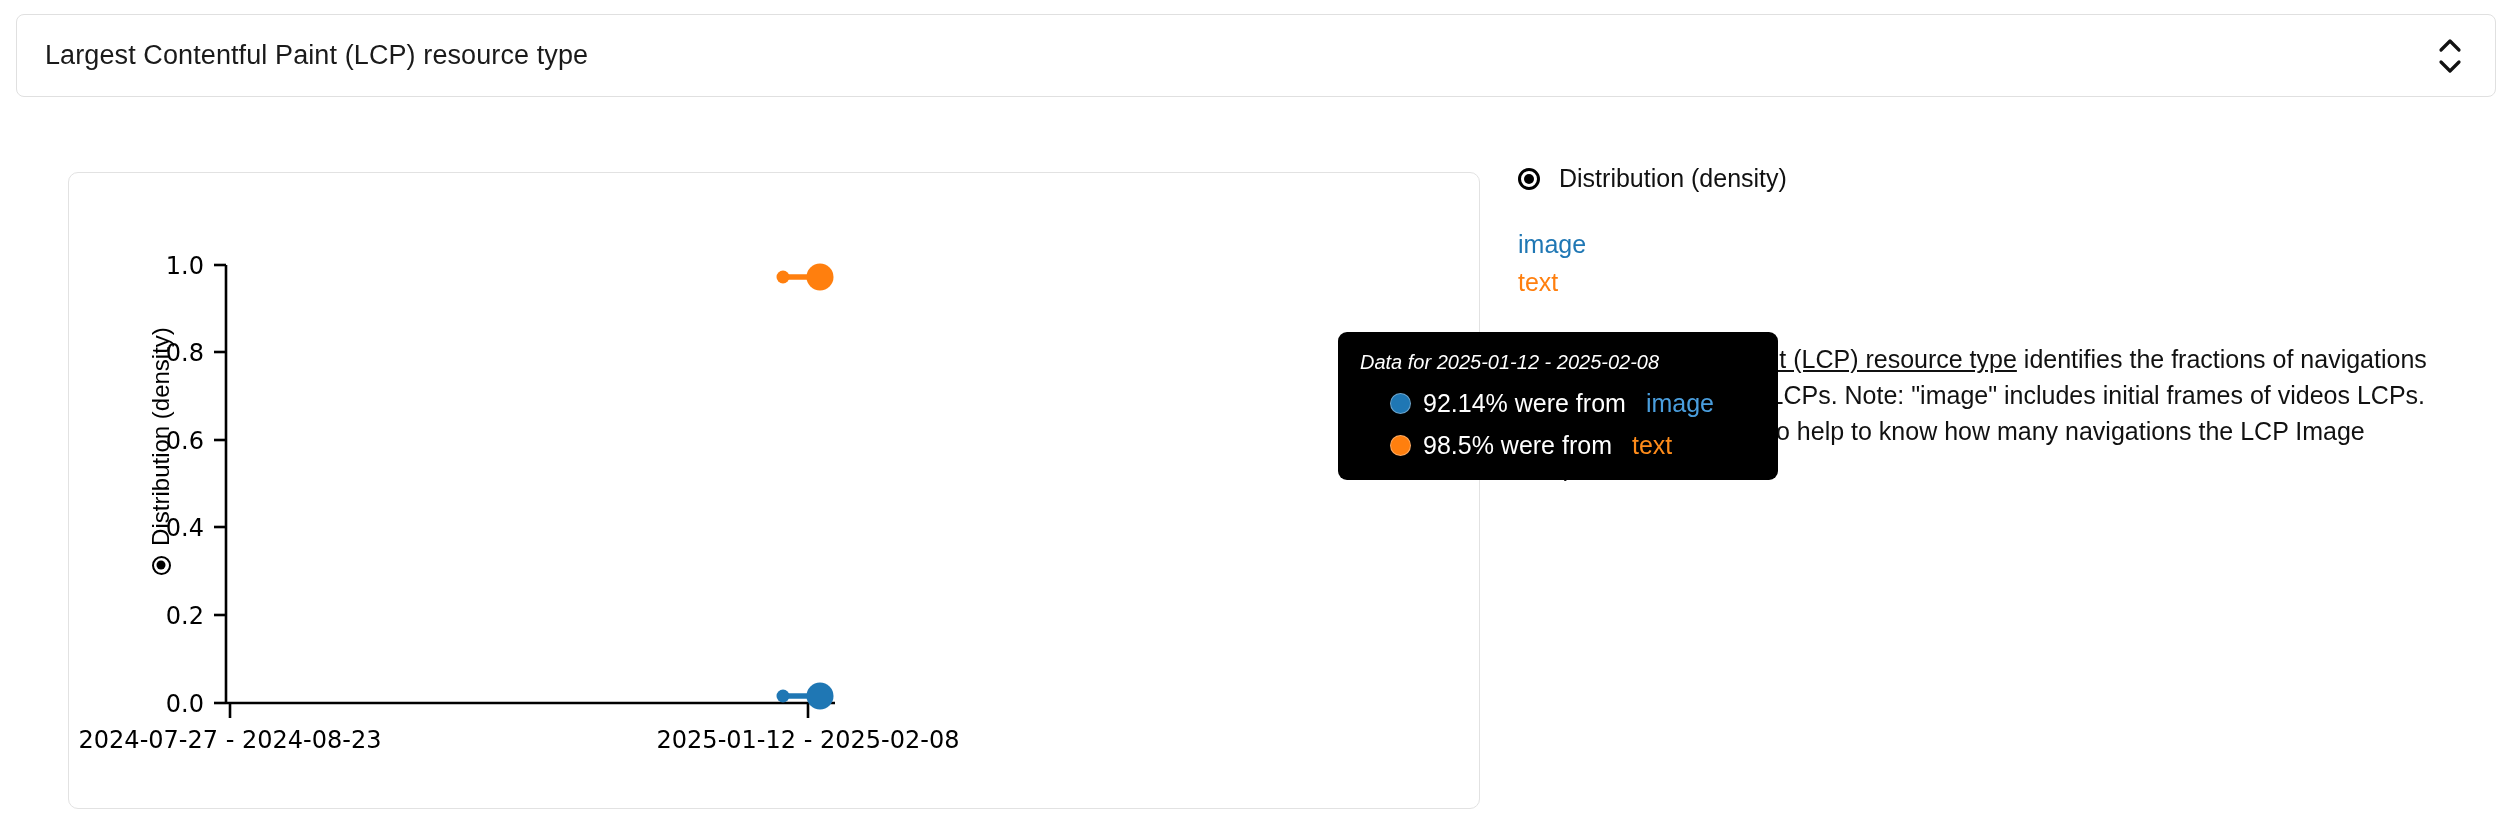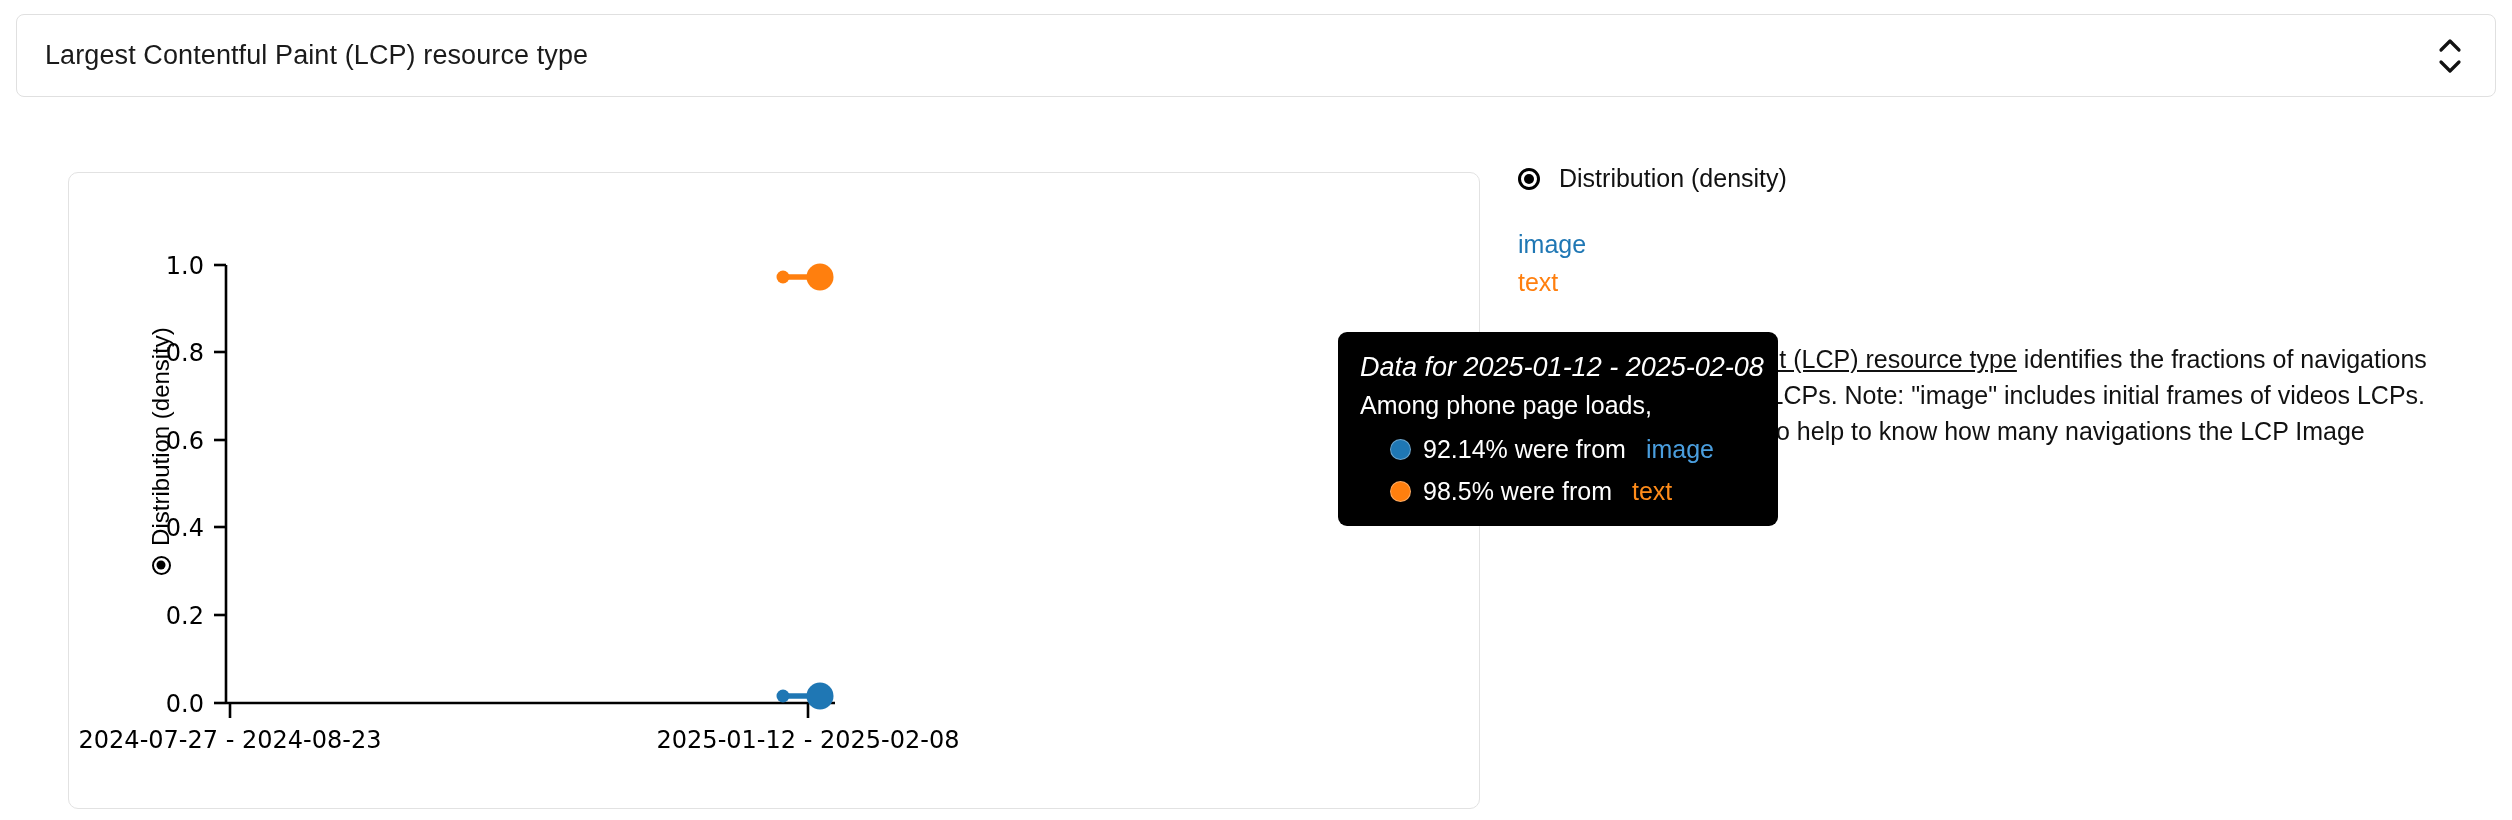--- a/index.html
+++ b/index.html
@@ -115,21 +115,21 @@
     top: 332px;
     width: 440px;
     padding: 17px 26px 20px 22px;
     background: #000000;
     border-radius: 9px;
     color: #ffffff;
     z-index: 50;
   }
   .tt-title {
     font-style: italic;
-    font-size: 27px;
+    font-size: 20px;
     line-height: 1.36;
     white-space: nowrap;
   }
   .tt-sub {
     font-size: 25px;
     line-height: 1.38;
     margin-top: 2px;
   }
   .tt-row {
     display: flex;
@@ -271,21 +271,20 @@
   </svg>
 
   <div class="ylabel-wrap">
     <span class="radio-dot"></span>
     <span class="ylabel-text">Distribution (density)</span>
   </div>
 </div>
 
 <div class="tooltip">
   <div class="tt-title">Data for 2025-01-12 - 2025-02-08</div>
-  <div class="tt-sub">Among phone page loads,</div>
 
   <div class="tt-row">
     <span class="tt-marker" style="background:#1f77b4"></span>
     <span>92.14% were from</span>
     <span class="tt-accent" style="color:#4a9ede">image</span>
   </div>
 
   <div class="tt-row">
     <span class="tt-marker" style="background:#ff7f0e"></span>
     <span>98.5% were from</span>

